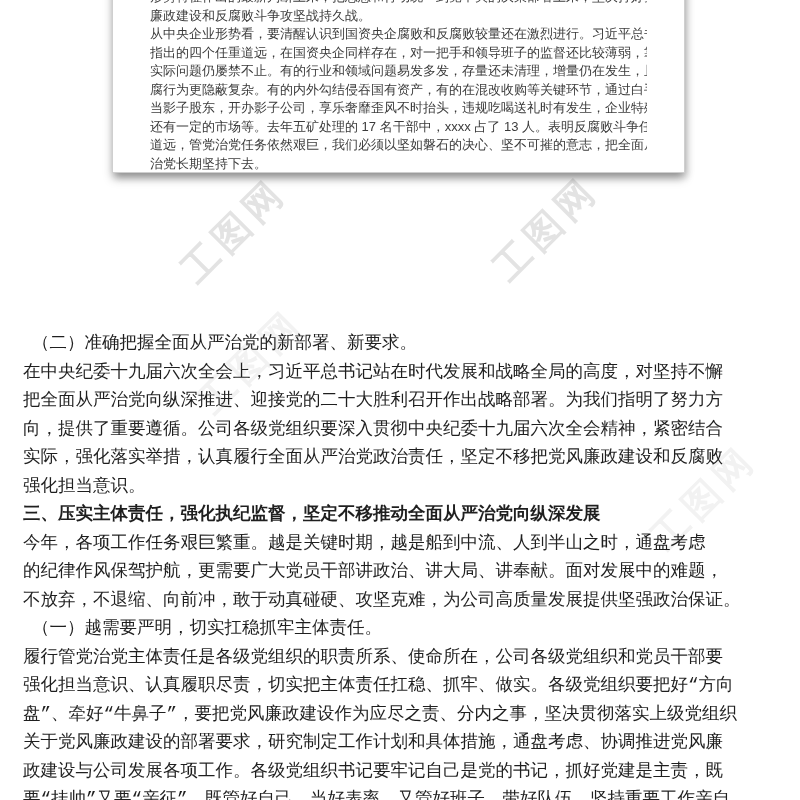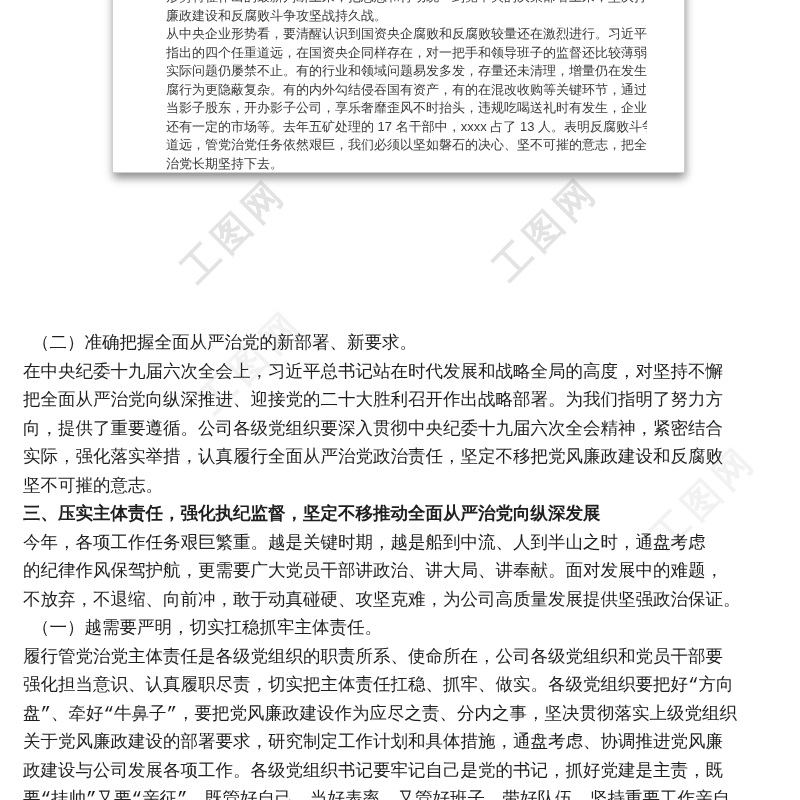--- a/index.html
+++ b/index.html
@@ -43,21 +43,21 @@
     z-index:1;
     overflow:hidden;
   }
   .page-text {
     margin-top:37px;
     padding:0 37px 0 37px;
     font-size:13px;
     line-height:18.5px;
     color:#3b3b3b;
   }
-  .page-text .pl { white-space:nowrap; overflow:hidden;margin-left:16px; }
+  .page-text .pl { white-space:nowrap; overflow:hidden; }
 
   
   .body-text {
     position:absolute;
     left:23px;
     top:329px;
     width:760px;
     font-size:17.5px;
     line-height:28.5px;
     color:#1f1f1f;
@@ -91,21 +91,21 @@
       <div class="pl">治党长期坚持下去。</div>
     </div>
   </div>
 
   <div class="body-text">
     <div class="bl h-sub">（二）准确把握全面从严治党的新部署、新要求。</div>
     <div class="bl">在中央纪委十九届六次全会上，习近平总书记站在时代发展和战略全局的高度，对坚持不懈</div>
     <div class="bl">把全面从严治党向纵深推进、迎接党的二十大胜利召开作出战略部署。为我们指明了努力方</div>
     <div class="bl">向，提供了重要遵循。公司各级党组织要深入贯彻中央纪委十九届六次全会精神，紧密结合</div>
     <div class="bl">实际，强化落实举措，认真履行全面从严治党政治责任，坚定不移把党风廉政建设和反腐败</div>
-    <div class="bl">坚不可摧的意志。</div>
+    <div class="bl">强化担当意识。</div>
     <div class="bl h-bold">三、压实主体责任，强化执纪监督，坚定不移推动全面从严治党向纵深发展</div>
     <div class="bl">今年，各项工作任务艰巨繁重。越是关键时期，越是船到中流、人到半山之时，通盘考虑</div>
     <div class="bl">的纪律作风保驾护航，更需要广大党员干部讲政治、讲大局、讲奉献。面对发展中的难题，</div>
     <div class="bl">不放弃，不退缩、向前冲，敢于动真碰硬、攻坚克难，为公司高质量发展提供坚强政治保证。</div>
     <div class="bl h-sub">（一）越需要严明，切实扛稳抓牢主体责任。</div>
     <div class="bl">履行管党治党主体责任是各级党组织的职责所系、使命所在，公司各级党组织和党员干部要</div>
     <div class="bl">强化担当意识、认真履职尽责，切实把主体责任扛稳、抓牢、做实。各级党组织要把好“方向</div>
     <div class="bl">盘”、牵好“牛鼻子”，要把党风廉政建设作为应尽之责、分内之事，坚决贯彻落实上级党组织</div>
     <div class="bl">关于党风廉政建设的部署要求，研究制定工作计划和具体措施，通盘考虑、协调推进党风廉</div>
     <div class="bl">政建设与公司发展各项工作。各级党组织书记要牢记自己是党的书记，抓好党建是主责，既</div>

